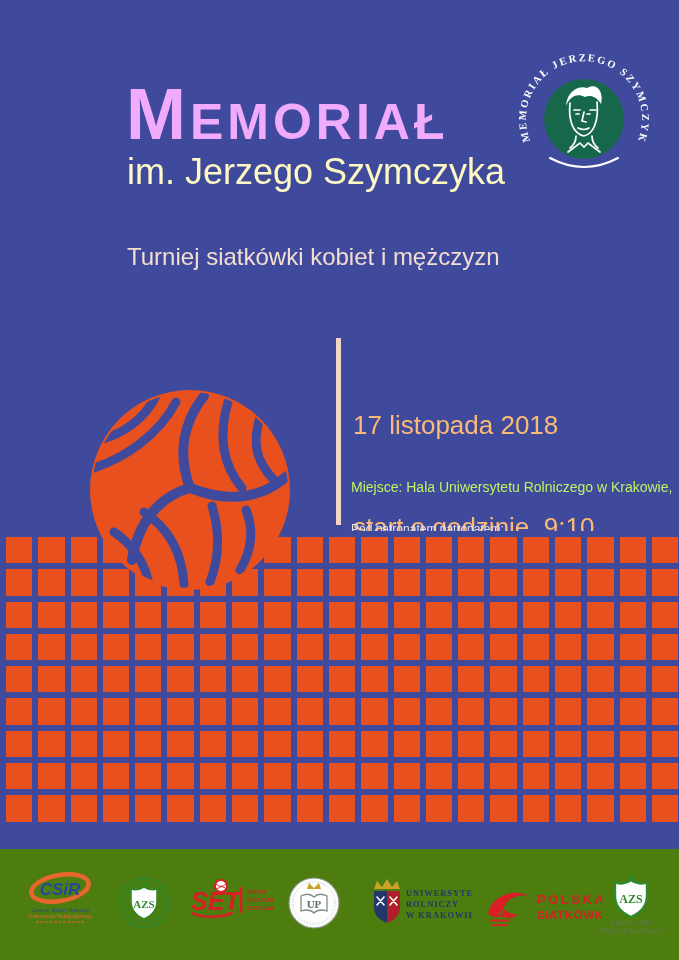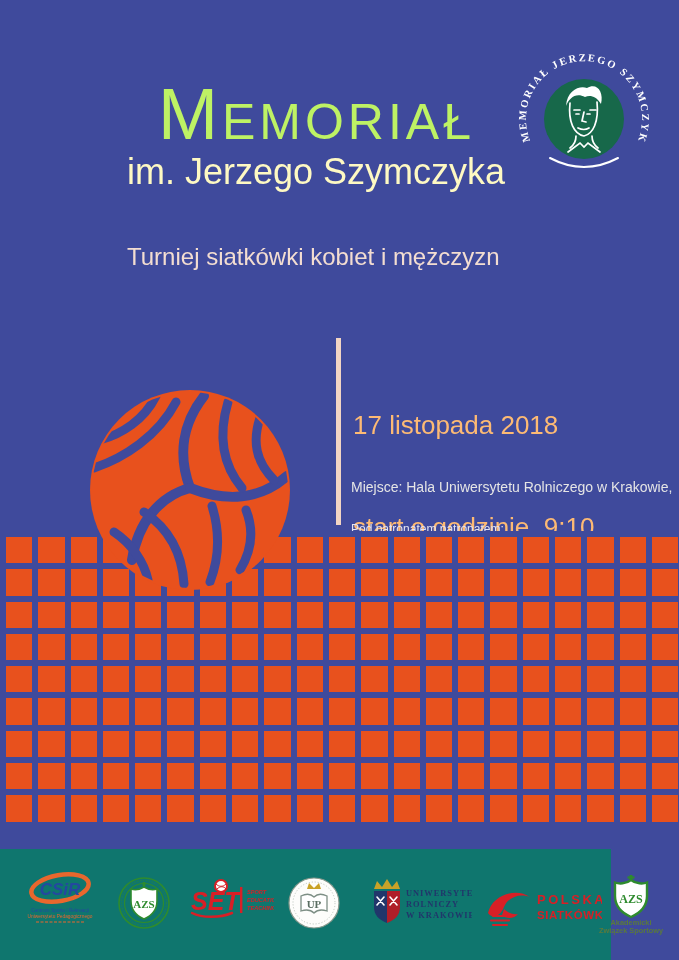--- a/index.html
+++ b/index.html
@@ -5,63 +5,63 @@
   html,body{margin:0;padding:0;background:#222;}
   .poster{
     position:relative;width:679px;height:960px;overflow:hidden;
     background:#3f4a9c;
     font-family:"Liberation Sans", sans-serif;
   }
   
   .title{
     position:absolute;left:126px;top:78px;
     font-size:72px;line-height:72px;font-variant:small-caps;
-    letter-spacing:4px;color:#bef264;font-weight:400;margin-left:32px;
+    letter-spacing:4px;color:#f0abfc;font-weight:700;
   }
   .subtitle{
     position:absolute;left:127px;top:152px;
     font-size:36px;line-height:40px;color:#fef9c3;font-weight:400;
   }
   .tagline{
     position:absolute;left:127px;top:240px;
     font-size:24px;line-height:34px;color:#f3ddd1;font-weight:400;
   }
   
   .vbar{
     position:absolute;left:336px;top:338px;width:5px;height:187px;
     background:#f2d5c4;
   }
   .date-block{
     position:absolute;left:353px;top:340px;color:#fdba74;
     font-size:26px;line-height:34px;white-space:pre-wrap;
   }
   .venue-block{
-    position:absolute;left:351px;top:440px;color:#e5e5e5;
+    position:absolute;left:351px;top:440px;color:#bef264;
     font-size:14px;line-height:19px;white-space:pre-wrap;
   }
   .patronage-block{
     position:absolute;left:351px;top:489px;color:#e4e4f2;
     font-size:12px;line-height:16px;white-space:pre-wrap;
   }
   
   .net{
     position:absolute;left:0;top:531px;width:679px;height:297px;
     background-color:#e8511d;
     background-image:
       repeating-linear-gradient(to right, #3f4a9c 0 6px, transparent 6px 32.3px),
       repeating-linear-gradient(to bottom, #3f4a9c 0 6px, transparent 6px 32.3px);
   }
   
   .ball{position:absolute;left:88px;top:388px;z-index:3;}
   
   .badge{position:absolute;left:506px;top:40px;}
   
   .footer{
-    position:absolute;left:0;top:849px;width:611px;height:111px;
-    background:#0f766e;z-index:4;
+    position:absolute;left:0;top:849px;width:679px;height:111px;
+    background:#4d7c0f;z-index:4;
   }
   .logo{position:absolute;}
   .logo svg{display:block;}
 </style>
 </head>
 <body>
 
 <div class="poster">
 
   <svg class="badge" width="156" height="158" viewBox="0 0 156 158">

